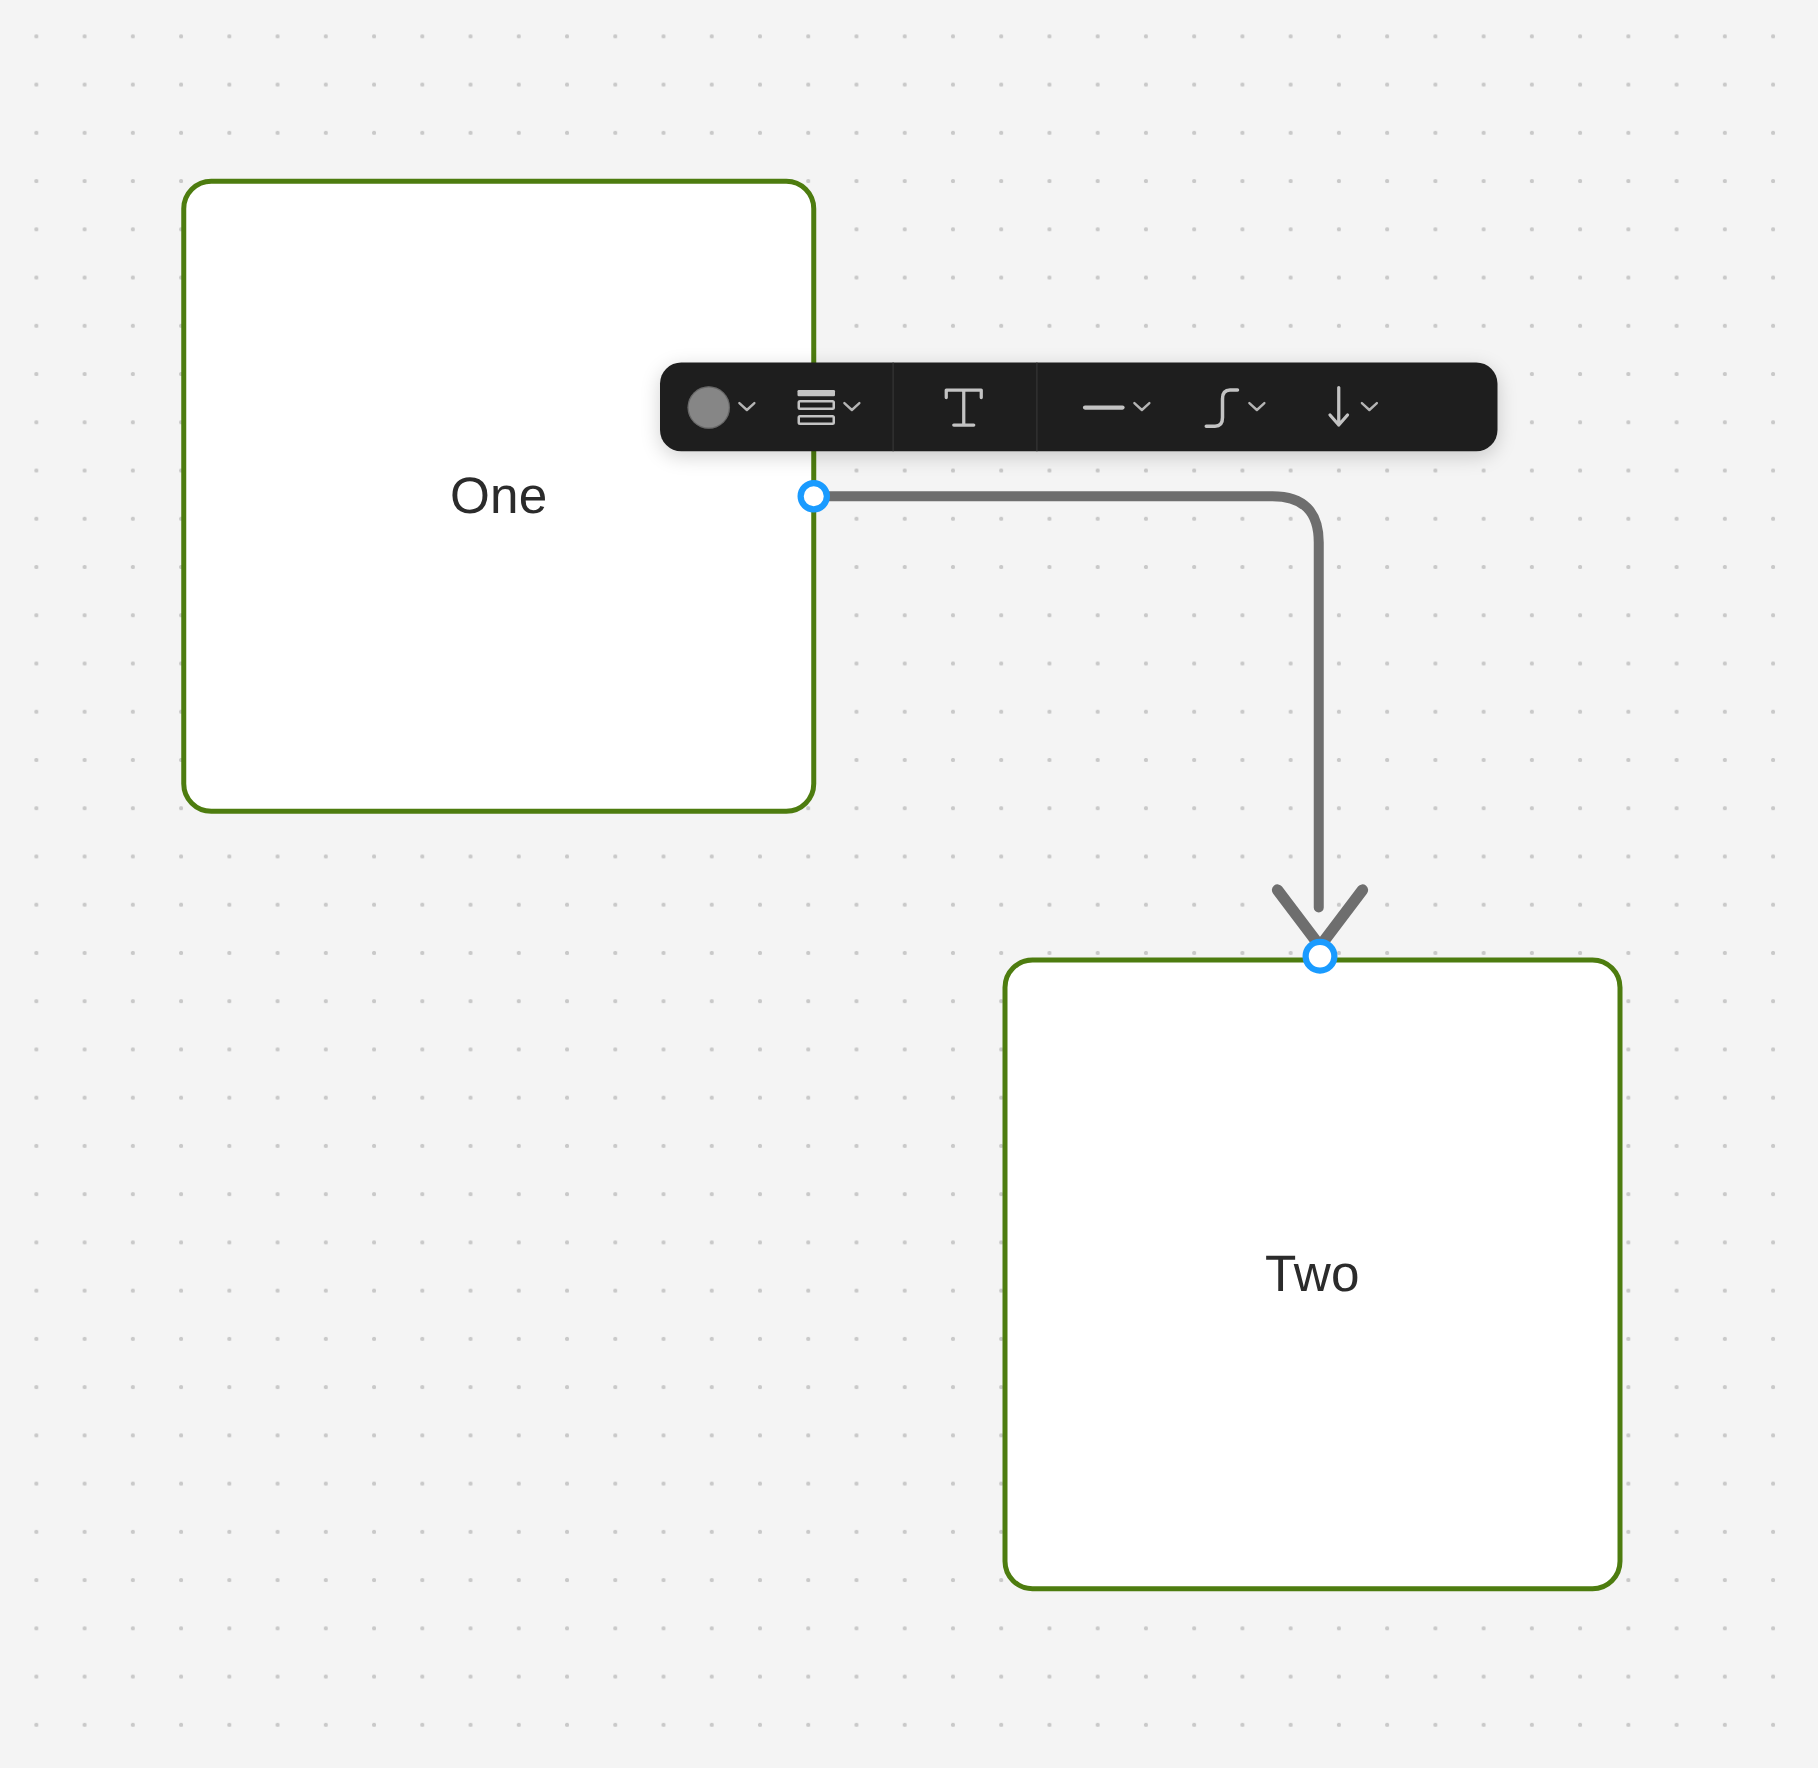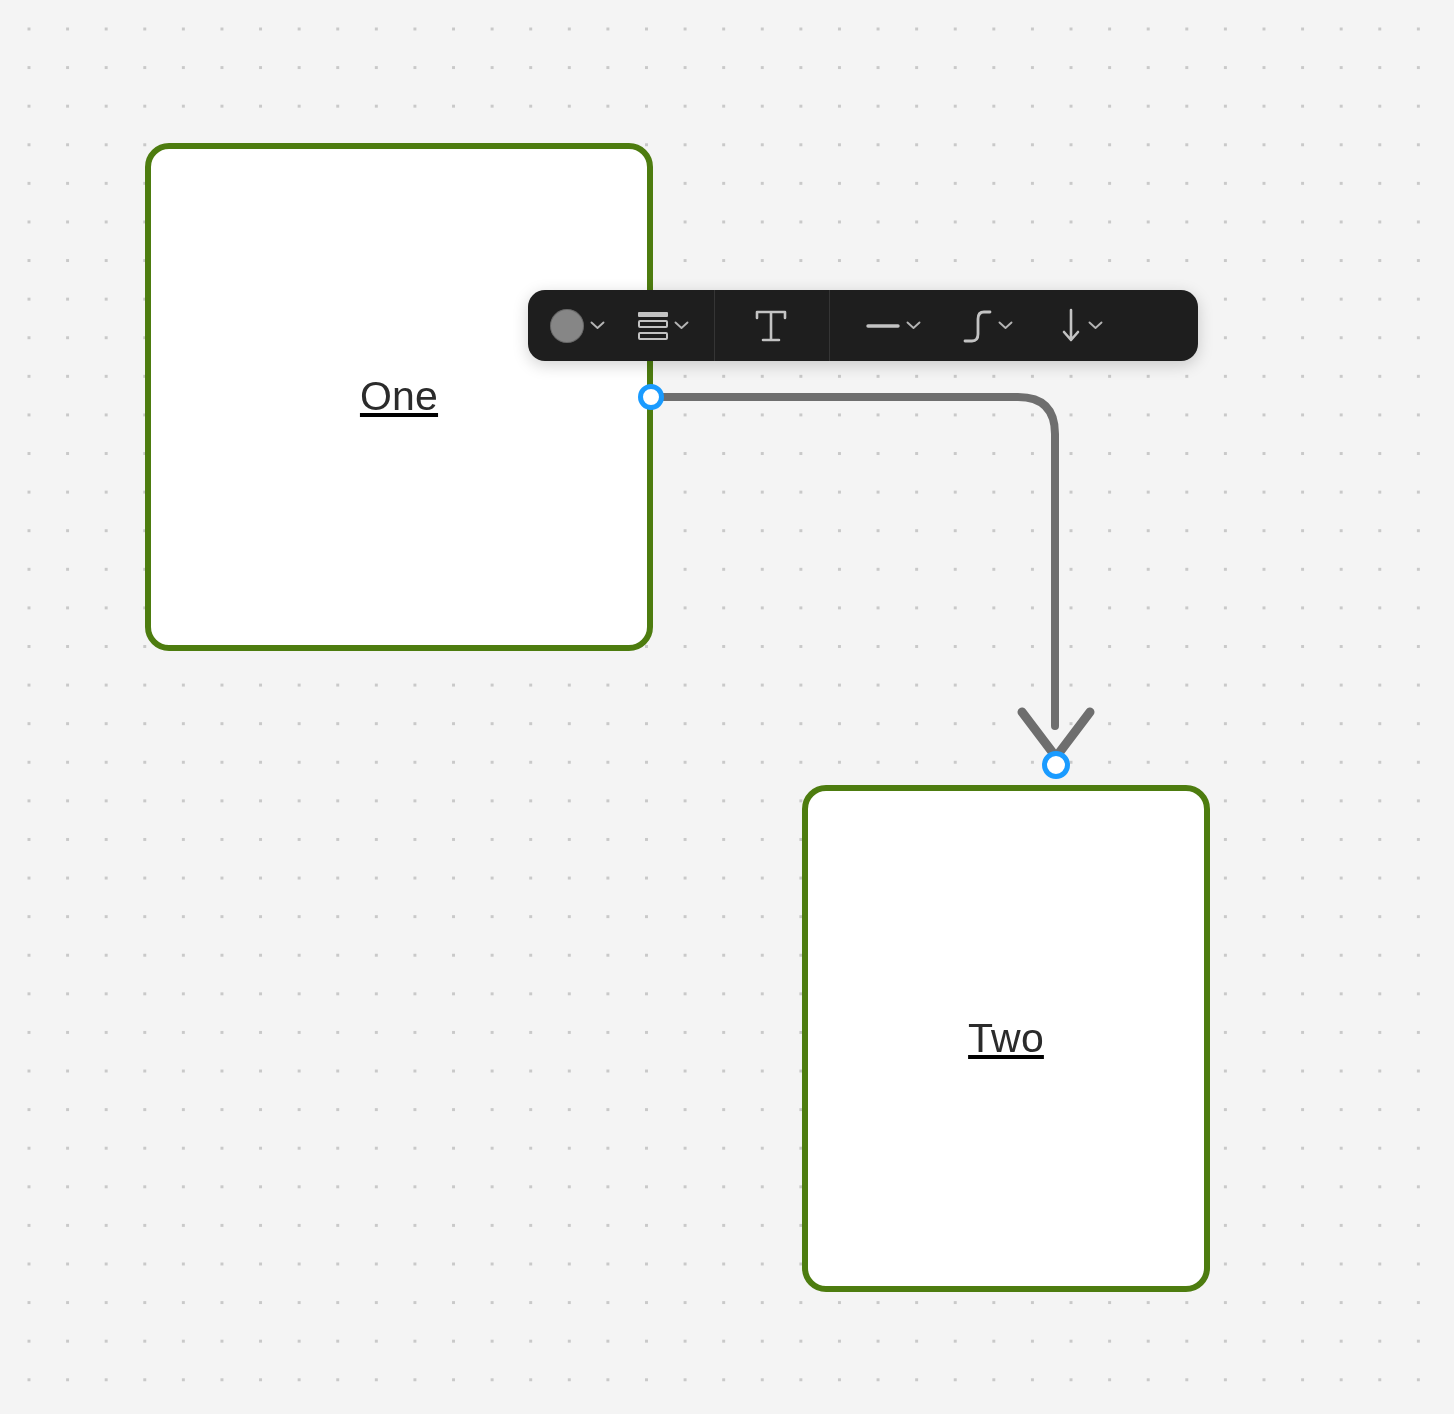--- a/index.html
+++ b/index.html
@@ -34,48 +34,47 @@
   
   #shapes-layer {
     position: absolute;
     inset: 0;
   }
 
   .shape-node {
     position: absolute;
     box-sizing: border-box;
     background: #ffffff;
-    border: 6px solid #4d7c0f;
+    border: 4px solid #4d7c0f;
     border-radius: 24px;
     display: flex;
     align-items: center;
     justify-content: center;
-    text-decoration: underline;
   }
 
   .shape-label {
     font-family: "Liberation Sans", sans-serif;
     font-size: 41px;
     line-height: 1.2;
     color: #2b2b2b;
     letter-spacing: 0.2px;
     user-select: none;
   }
 
   #node-one {
     left: 145px;
     top: 143px;
     width: 508px;
     height: 508px;
   }
 
   #node-two {
     left: 802px;
-    top: 785px;
-    width: 408px;
+    top: 766px;
+    width: 496px;
     height: 507px;
     justify-content: center;
   }
 
   
   #connector-layer {
     position: absolute;
     inset: 0;
     pointer-events: none;
   }

